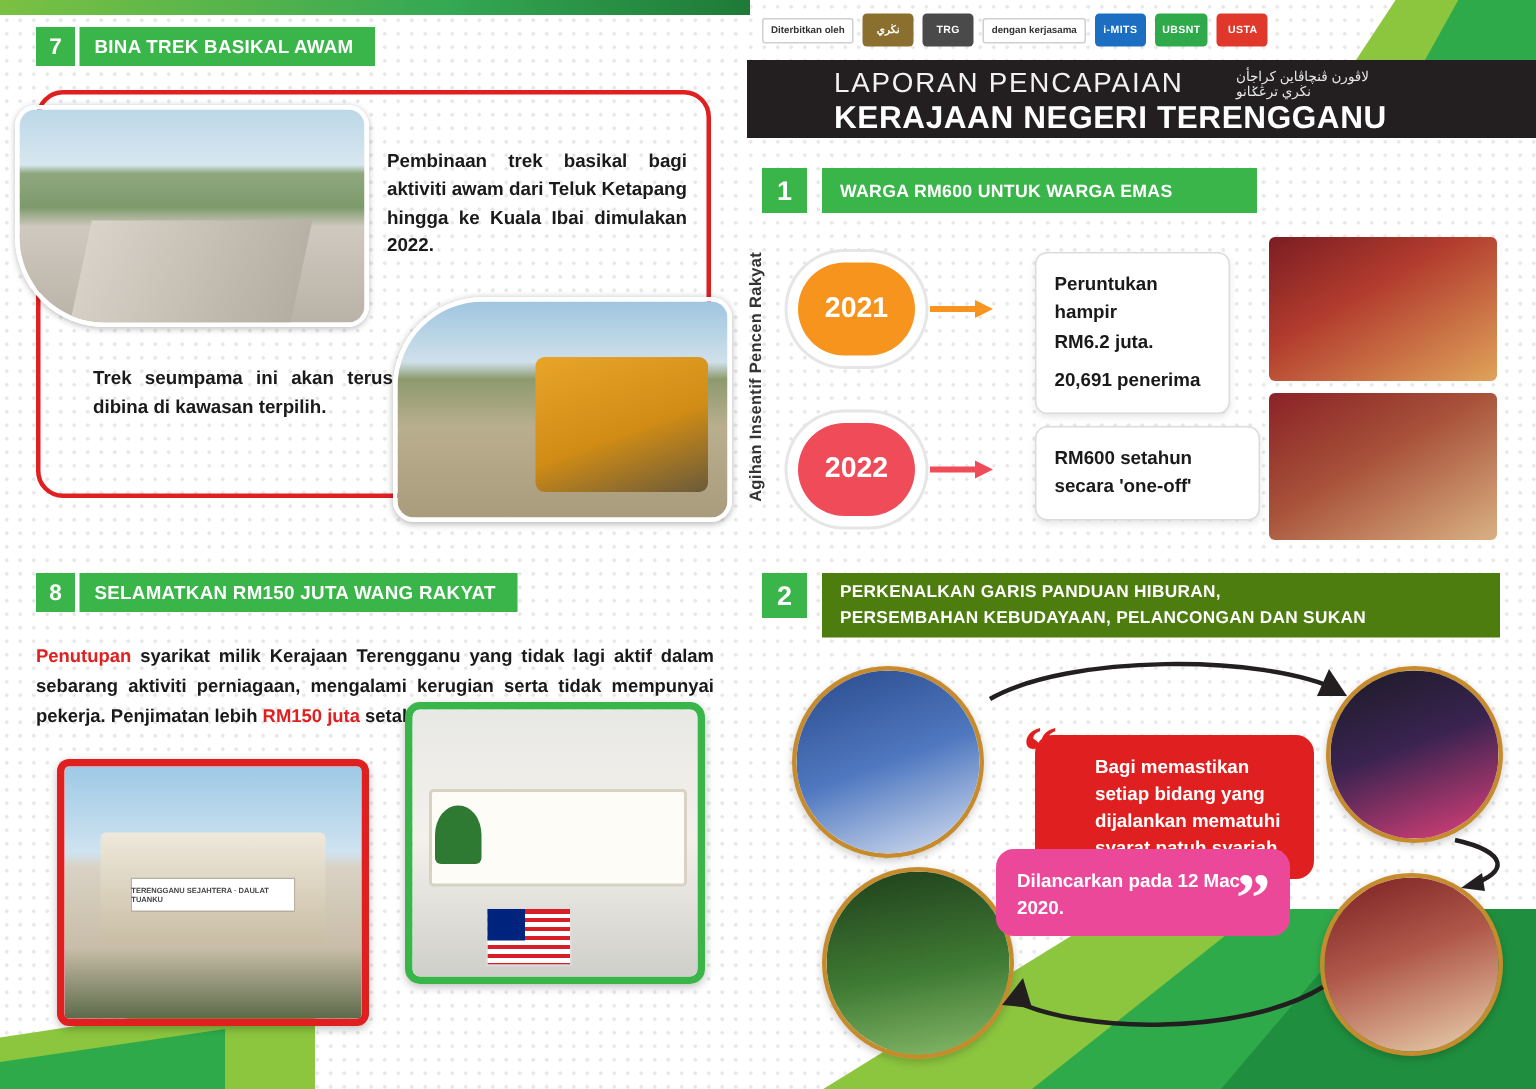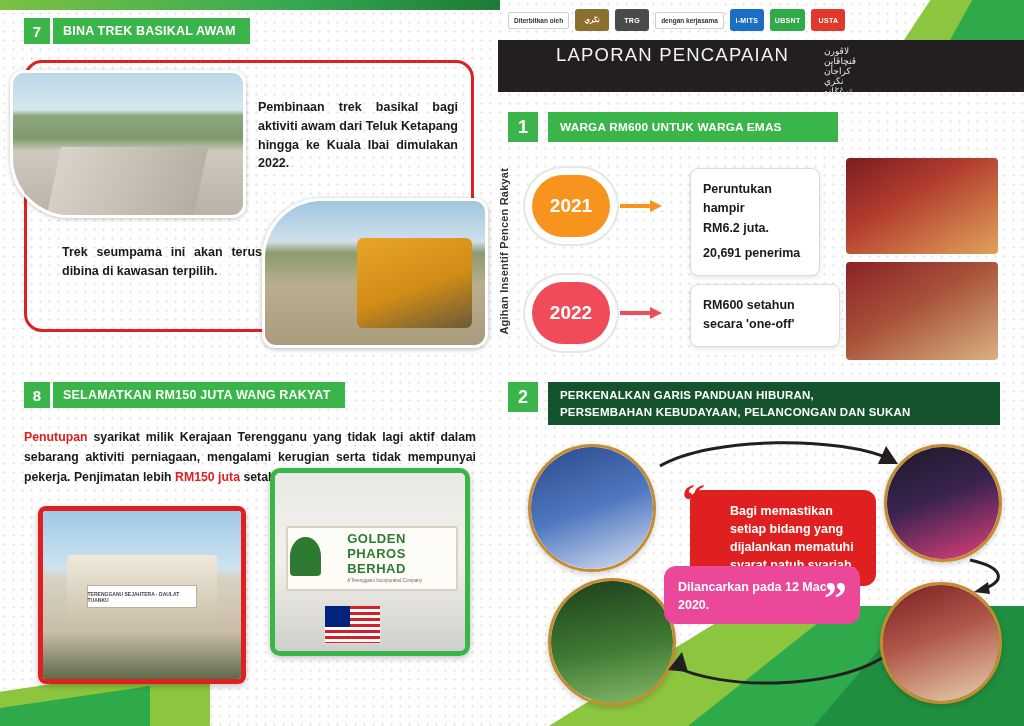--- a/index.html
+++ b/index.html
@@ -162,21 +162,21 @@
     position: absolute; width: 30px; height: 30px; background: #3ab54a;
     color: #fff; font-size: 18px; font-weight: bold;
     display: flex; align-items: center; justify-content: center;
   }
   .rbar {
     position: absolute; background: #3ab54a; color: #fff;
     font-size: 11.8px; font-weight: bold; display: flex; align-items: center;
     padding: 0 12px; height: 30px; letter-spacing: .2px;
   }
   .rbar2 {
-    position: absolute; background: #14532d; color: #fff;
+    position: absolute; background: #4d7c0f; color: #fff;
     font-size: 11.5px; font-weight: bold; padding: 5px 12px;
     line-height: 1.45; letter-spacing: .2px;
   }
   .vlabel {
     position: absolute; left: 498px; top: 168px;
     writing-mode: vertical-rl; transform: rotate(180deg);
     font-size: 11px; font-weight: bold; color: #333; letter-spacing: .2px;
   }
   .year-pill {
     position: absolute; width: 78px; height: 62px; border-radius: 40px;
@@ -316,20 +316,21 @@
     <span class="logo-chip" style="background:#1b6ec2">i-MITS</span>
     <span class="logo-chip" style="background:#2faa4b">UBSNT</span>
     <span class="logo-chip" style="background:#e0392b">USTA</span>
   </div>
 
   <div class="report-title-wrap">
     <div style="position:relative;height:22px;">
       <div class="rt1">LAPORAN PENCAPAIAN</div>
       <div class="jawi">لاڤورن ڤنچاڤاين كراجأن نڬري ترڠݢانو</div>
     </div>
+    <div class="rt2">KERAJAAN NEGERI TERENGGANU</div>
   </div>
 
   <div class="sect-head" style="left:24px; top:18px;">
     <div class="sect-num">7</div>
     <div class="gap"></div>
     <div class="sect-title">BINA TREK BASIKAL AWAM</div>
   </div>
 
   <div class="s7-box"></div>
 
@@ -356,25 +357,20 @@
   </div>
 
   <div class="s8-photo-l">
     <div class="ph img-bldg"></div>
     <div class="bldg-sign">TERENGGANU SEJAHTERA · DAULAT TUANKU</div>
   </div>
 
   <div class="s8-photo-r">
     <div class="ph img-shop"></div>
     <div class="shop-logo"></div>
-    <div class="shop-sign">
-      <div class="l1">GOLDEN PHAROS</div>
-      <div class="l2">BERHAD</div>
-      <div class="l3">A Terengganu Incorporated Company</div>
-    </div>
     <div class="flag"></div>
   </div>
 
   <div class="rnum" style="left:508px; top:112px;">1</div>
   <div class="rbar" style="left:548px; top:112px; width:290px;">WARGA RM600 UNTUK WARGA EMAS</div>
 
   <div class="vlabel">Agihan Insentif Pencen Rakyat</div>
 
   <div class="year-pill y2021">2021</div>
   <svg class="arrow" style="left:620px; top:199px;" viewBox="0 0 44 14">

